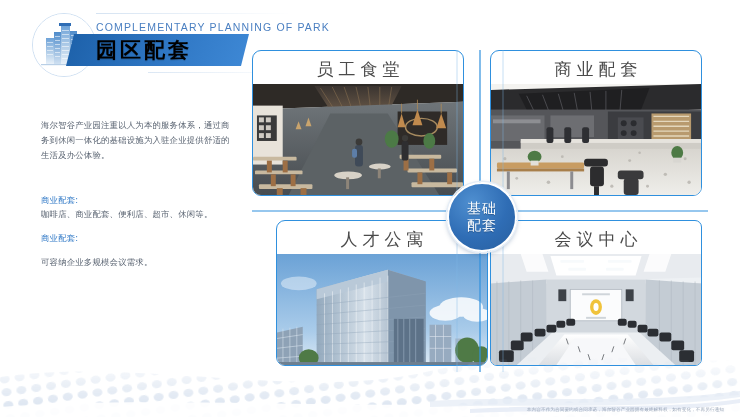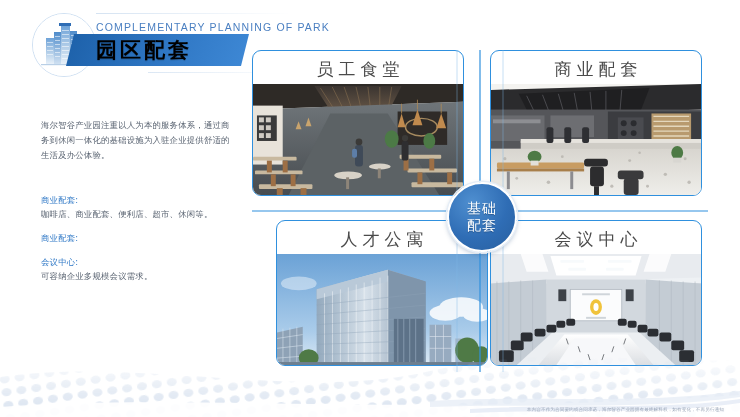--- a/index.html
+++ b/index.html
@@ -77,21 +77,21 @@
   .grid{position:absolute;left:252px;top:50px;width:456px;height:322px;}
   .card{
     position:absolute;width:212px;height:146px;
     border:1.4px solid #2f90de;border-radius:9px;
     background:#ffffff;overflow:hidden;
     box-sizing:border-box;
   }
   .card.tl{left:0;top:0;}
   .card.tr{left:238px;top:0;padding-left:21px;}
   .card.bl{left:0;top:170px;margin-left:24px;}
-  .card.br{left:238px;top:170px;}
+  .card.br{left:238px;top:170px;border-radius:7px;}
 
   .card-title{
     position:absolute;left:0;right:0;top:5px;height:26px;
     text-align:center;line-height:26px;
     font-size:17px;color:#4b4b4b;letter-spacing:5px;
     font-family:"DejaVu Sans",sans-serif;text-indent:5px;
     z-index:3;
   }
   .card-photo{
     position:absolute;left:0;right:0;bottom:0;top:33px;overflow:hidden;
@@ -198,21 +198,20 @@
     <div class="item">
     </div>
     <div class="item">
       <p class="item-title">商业配套:</p>
       <p class="item-desc">咖啡店、商业配套、便利店、超市、休闲等。</p>
     </div>
     <div class="item">
       <p class="item-title">商业配套:</p>
     </div>
     <div class="item">
-      <p class="item-title">会议中心:</p>
       <p class="item-desc">可容纳企业多规模会议需求。</p>
     </div>
   </div>
 
   <div class="grid">
 
     <svg class="connector" viewBox="0 0 456 322">
       <line x1="228" y1="0" x2="228" y2="322" stroke="#2f90de" stroke-width="1.2"></line>
       <line x1="0" y1="161" x2="456" y2="161" stroke="#2f90de" stroke-width="1.2"></line>
       <line x1="205" y1="0" x2="205" y2="322" stroke="#7fb6e4" stroke-width="0.8" opacity=".55"></line>

